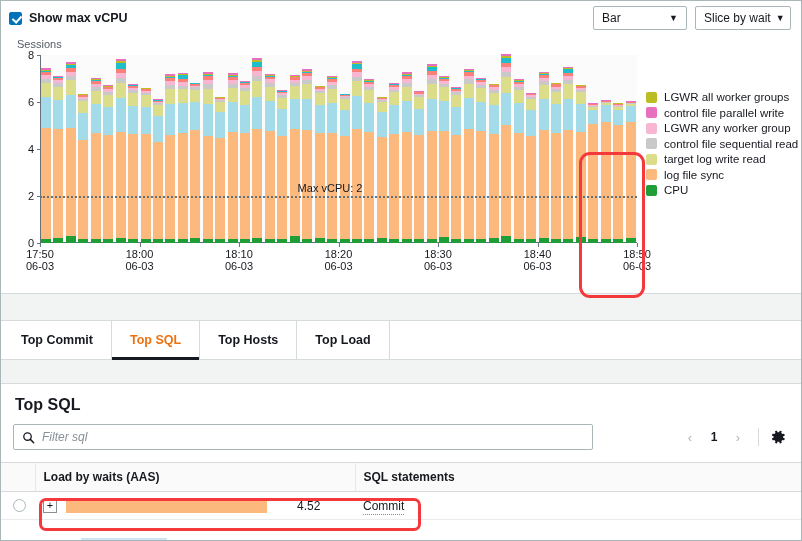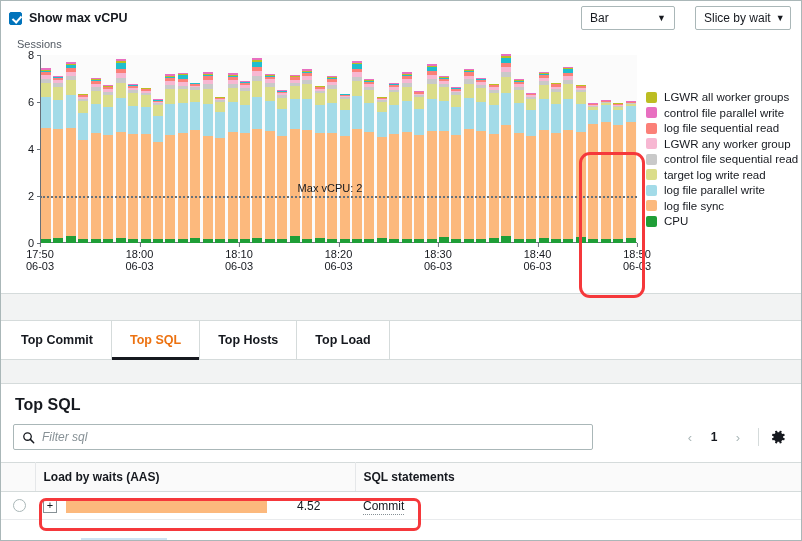--- a/index.html
+++ b/index.html
@@ -42,21 +42,21 @@
     content: "";
     position: absolute;
     left: 3.5px; top: 1px;
     width: 4px; height: 7px;
     border: solid #ffffff;
     border-width: 0 2px 2px 0;
     transform: rotate(42deg);
   }
   .chk-label { font-size: 12.5px; font-weight: bold; color: #16191f; }
 
-  .selects { display: flex; gap: 20px; padding-left: 20px; }
+  .selects { display: flex; gap: 8px; padding-left: 20px; }
   .select {
     height: 24px;
     border: 1px solid #aab7b8;
     border-radius: 2px;
     background: #ffffff;
     display: flex;
     align-items: center;
     padding: 0 8px;
     font-size: 12px;
     color: #16191f;
@@ -1014,38 +1014,30 @@
     <div class="legend" id="legend">
         <div class="legend-item">
           <span class="swatch" style="background: rgb(188, 189, 34);"></span>
           <span>LGWR all worker groups</span>
         </div>
         <div class="legend-item">
           <span class="swatch" style="background: rgb(232, 111, 192);"></span>
           <span>control file parallel write</span>
         </div>
         <div class="legend-item">
-          <span class="swatch" style="background: rgb(251, 128, 120);"></span>
-          <span>log file sequential read</span>
-        </div>
-        <div class="legend-item">
           <span class="swatch" style="background: rgb(247, 183, 210);"></span>
           <span>LGWR any worker group</span>
         </div>
         <div class="legend-item">
           <span class="swatch" style="background: rgb(201, 201, 201);"></span>
           <span>control file sequential read</span>
         </div>
         <div class="legend-item">
           <span class="swatch" style="background: rgb(219, 221, 138);"></span>
           <span>target log write read</span>
-        </div>
-        <div class="legend-item">
-          <span class="swatch" style="background: rgb(163, 219, 232);"></span>
-          <span>log file parallel write</span>
         </div>
         <div class="legend-item">
           <span class="swatch" style="background: rgb(252, 185, 125);"></span>
           <span>log file sync</span>
         </div>
         <div class="legend-item">
           <span class="swatch" style="background: rgb(31, 158, 55);"></span>
           <span>CPU</span>
         </div>
       </div>

